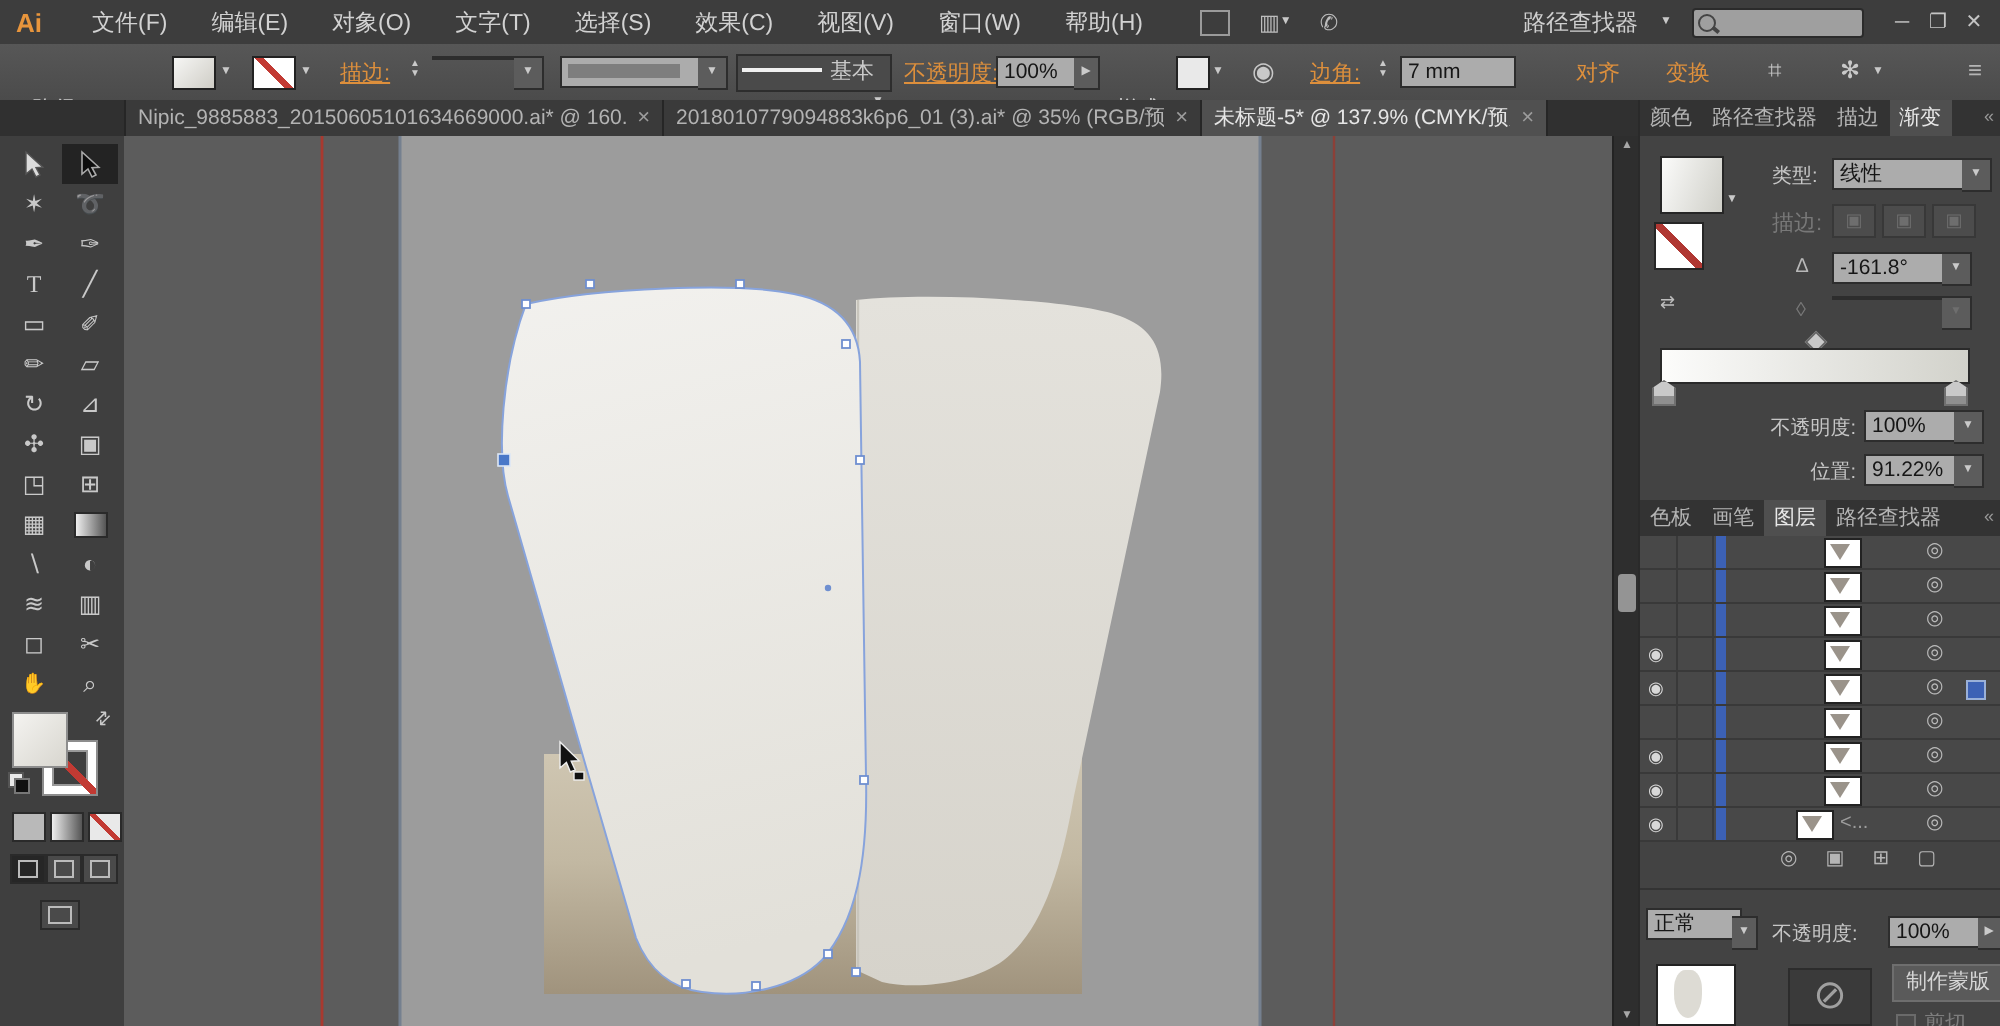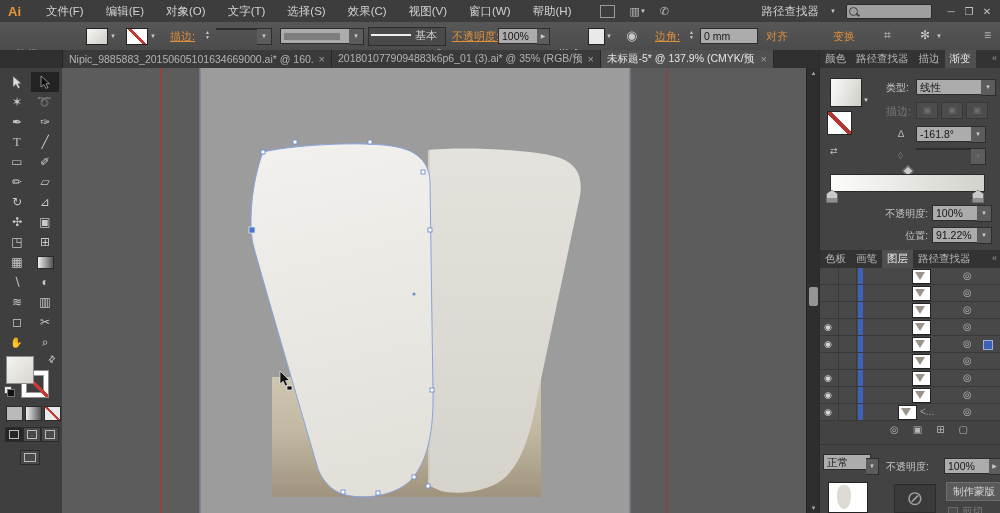--- a/index.html
+++ b/index.html
@@ -182,22 +182,22 @@
     <span class="abs ddb" style="left:537px;top:6px;width:12px;height:15px">▶</span>
     <span class="abs clabel" style="left:558px;top:7px">样式:</span>
     <span class="abs" style="left:588px;top:6px;width:15px;height:15px;background:#e9e9e9;border:1px solid #222"></span>
     <span class="abs tinydd" style="left:606px;top:11px">▼</span>
     <span class="abs" style="left:626px;top:6px;font-size:13px;color:#c9c9c9">◉</span>
     <span class="abs olk u" style="left:655px;top:7px">边角:</span>
     <span class="abs stepper" style="left:689px;top:8px">
         <span>▲</span>
         <span>▼</span>
       </span>
-    <span class="abs well" style="left:700px;top:6px;width:50px">0 mm</span>
-    <span class="abs olk" style="left:766px;top:7px">对齐</span>
+    <span class="abs well" style="left:700px;top:6px;width:50px">7 mm</span>
+    <span class="abs olk" style="left:788px;top:7px">对齐</span>
     <span class="abs olk" style="left:833px;top:7px">变换</span>
     <span class="abs" style="left:884px;top:6px;font-size:12px;color:#c9c9c9">⌗</span>
     <span class="abs" style="left:920px;top:6px;font-size:12px;color:#c9c9c9">✻</span>
     <span class="abs tinydd" style="left:936px;top:11px">▼</span>
     <span class="abs" style="left:984px;top:6px;font-size:12px;color:#b5b5b5">≡</span>
   </div>
 
   <div id="tabbar" class="abs">
     <div id="tabspacer"></div>
     <div class="dtab" style="width:256px">

